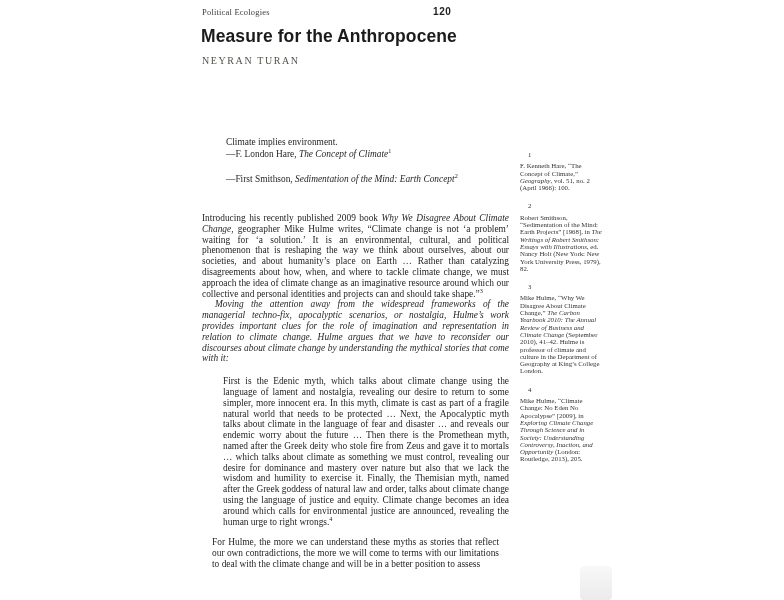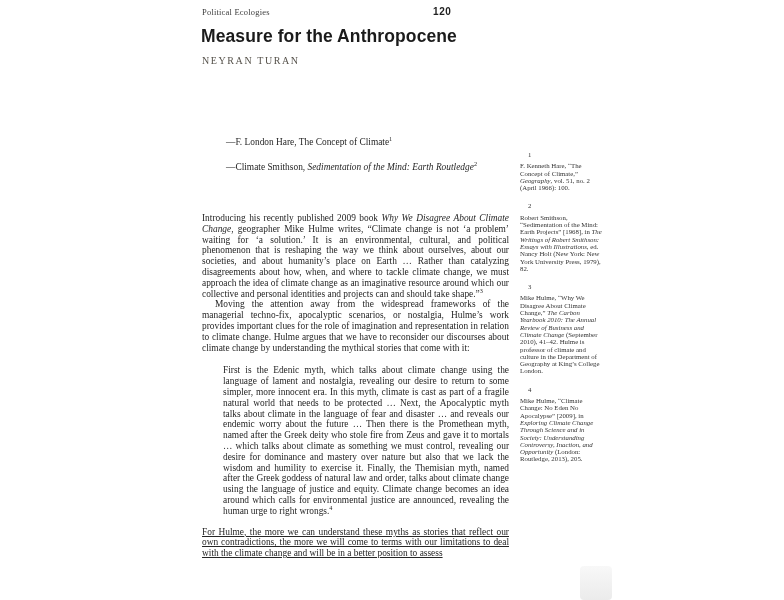--- a/index.html
+++ b/index.html
@@ -12,47 +12,48 @@
   .title { position:absolute; left:201px; top:26px; margin:0; font-family:"Liberation Sans", sans-serif; font-weight:bold; font-size:17.5px; letter-spacing:0.1px; color:#1b1b1b; white-space:nowrap;text-align:center; }
   .author { position:absolute; left:202px; top:55px; font-size:10px; letter-spacing:1.6px; color:#55514a; white-space:nowrap; }
 
   .epigraphs { position:absolute; left:226px; top:136px; width:292px; font-size:9.4px; line-height:12.2px; color:#262626; }
   .epigraph + .epigraph { margin-top:13px; }
 
   sup { font-size:6.2px; vertical-align:super; line-height:0; }
 
   .main { position:absolute; left:202px; top:213px; width:307px; font-size:9.4px; line-height:10.8px; text-align:justify; color:#262626; hyphens:auto; -webkit-hyphens:auto; }
   .para { margin:0; }
-  .para.indent { text-indent:13px; }
+  .para.indent { text-indent:13px;font-style:italic; }
   .quote { margin:12px 0 10px 21px; }
-  .closing { margin:0;text-decoration:underline; }
+  .closing { margin:10px; }
 
   .sidebar { position:absolute; left:520px; top:151px; width:84px; font-size:6.8px; line-height:7.3px; color:#333333; }
   .footnote + .footnote { margin-top:11px; }
   .fn-num { padding-left:8px; margin-bottom:4px; }
 
   .scroll-thumb { position:absolute; left:580px; top:566px; width:32px; height:34px; border-radius:4px; background:linear-gradient(180deg, #f8f8f8 0%, #ebebeb 100%); }
 </style>
 </head>
 <body>
 
 <div class="page">
 
   <span class="running-head">Political Ecologies</span>
   <span class="folio">120</span>
 
   <h1 class="title">Measure for the Anthropocene</h1>
   <div class="author">NEYRAN TURAN</div>
 
   <section class="epigraphs">
     <div class="epigraph">
-      <div><span>—F. London Hare, </span><span style=" margin-top: 36px;">The Concept of Climate</span><sup>1</sup></div>
+      <div>Climate implies environment.</div>
+      <div><span>—F. London Hare, </span><span style="font-style: italic; margin-top: 36px;">The Concept of Climate</span><sup>1</sup></div>
     </div>
     <div class="epigraph">
-      <div><span>—Climate Smithson, </span><span style="font-style: italic;">Sedimentation of the Mind: Earth Routledge</span><sup>2</sup></div>
+      <div><span>—First Smithson, </span><span style="font-style: italic;">Sedimentation of the Mind: Earth Concept</span><sup>2</sup></div>
     </div>
   </section>
 
   <main class="main">
     <p class="para"><span>Introducing his recently published 2009 book </span><span style="font-style: italic;">Why We Disagree About Climate Change</span><span>, geographer Mike Hulme writes, “Climate change is not ‘a problem’ waiting for ‘a solution.’ It is an environmental, cultural, and political phenomenon that is reshaping the way we think about ourselves, about our societies, and about humanity’s place on Earth … Rather than catalyzing disagreements about how, when, and where to tackle climate change, we must approach the idea of climate change as an imaginative resource around which our collective and personal identities and projects can and should take shape.”</span><sup>3</sup></p>
     <p class="para indent"><span>Moving the attention away from the widespread frameworks of the managerial techno-fix, apocalyptic scenarios, or nostalgia, Hulme’s work provides important clues for the role of imagination and representation in relation to climate change. Hulme argues that we have to reconsider our discourses about climate change by understanding the mythical stories that come with it:</span></p>
     <blockquote class="quote para"><span>First is the Edenic myth, which talks about climate change using the language of lament and nostalgia, revealing our desire to return to some simpler, more innocent era. In this myth, climate is cast as part of a fragile natural world that needs to be protected … Next, the Apocalyptic myth talks about climate in the language of fear and disaster … and reveals our endemic worry about the future … Then there is the Promethean myth, named after the Greek deity who stole fire from Zeus and gave it to mortals … which talks about climate as something we must control, revealing our desire for dominance and mastery over nature but also that we lack the wisdom and humility to exercise it. Finally, the Themisian myth, named after the Greek goddess of natural law and order, talks about climate change using the language of justice and equity. Climate change becomes an idea around which calls for environmental justice are announced, revealing the human urge to right wrongs.</span><sup>4</sup></blockquote>
     <p class="para closing"><span>For Hulme, the more we can understand these myths as stories that reflect our own contradictions, the more we will come to terms with our limitations to deal with the climate change and will be in a better position to assess</span></p>
   </main>
 

